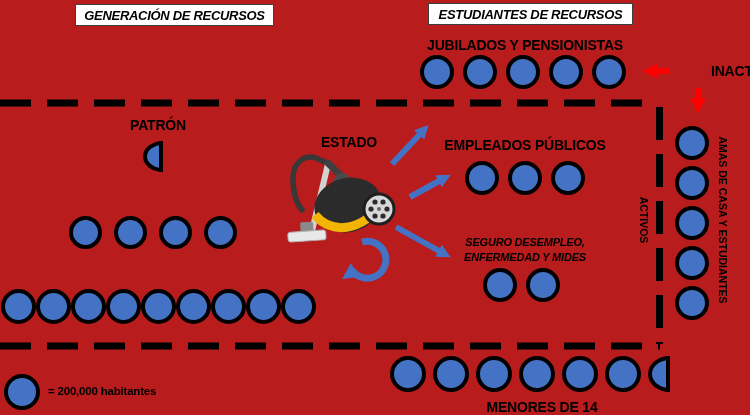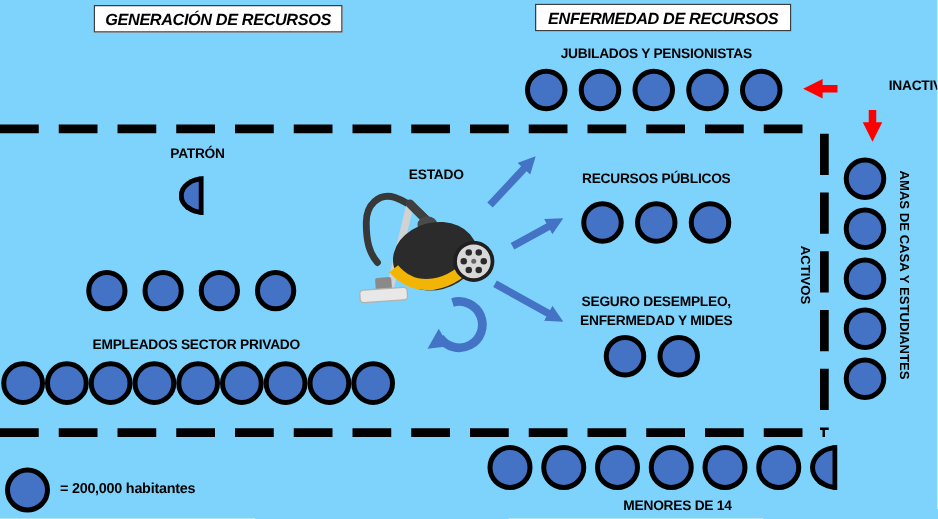--- a/index.html
+++ b/index.html
@@ -1,25 +1,25 @@
 <!DOCTYPE html>
 <html style="--unit-fill: #4472C4; --arrow-blue: #4472C4; --arrow-red: #FF0000; --line-color: #000000;"><head>
 <meta charset="utf-8">
 <style>
   html,body{margin:0;padding:0;background:#fff;}
-  #canvas{position:relative;width:750px;height:415px;background:#7dd3fc;overflow:hidden;
+  #canvas{position:relative;width:750px;height:415px;background:#b91c1c;overflow:hidden;
           font-family:"Liberation Sans", sans-serif;color:#000;}
   .abs{position:absolute;}
   .title-box{position:absolute;border:1.5px solid #3d3d3d;background:#fff;
              font-style:italic;font-weight:bold;font-size:13px;letter-spacing:-0.3px;
              display:flex;align-items:center;justify-content:center;}
-  .lbl{position:absolute;font-weight:bold;font-size:11px;letter-spacing:-0.2px;
+  .lbl{position:absolute;font-weight:bold;font-size:14px;letter-spacing:-0.2px;
        white-space:nowrap;transform:translateX(-50%);}
   .lbl2{position:absolute;font-weight:bold;font-size:11px;letter-spacing:-0.2px;
-        text-align:center;transform:translateX(-50%);line-height:15px;white-space:nowrap;}
+        text-align:center;transform:translateX(-50%);line-height:15px;white-space:nowrap;font-style:italic;}
   .vlbl{position:absolute;font-weight:bold;font-size:10.5px;letter-spacing:0;
         white-space:nowrap;transform:translate(-50%,-50%) rotate(90deg);}
   .units{position:absolute;display:flex;}
   .unit{box-sizing:border-box;background:var(--unit-fill,#4472C4);
         border:4px solid #000;border-radius:50%;flex:none;}
   .units-jubilados{left:420px;top:55px;gap:9px;}   .units-jubilados .unit{width:34px;height:34px;}
   .units-publicos {left:465px;top:161px;gap:9px;}  .units-publicos  .unit{width:34px;height:34px;}
   .units-seguro   {left:483px;top:268px;gap:9px;}  .units-seguro    .unit{width:34px;height:34px;}
   .units-cuenta   {left:69px; top:216px;gap:12px;} .units-cuenta    .unit{width:33px;height:33px;}
   .units-privado  {left:1px;  top:289px;gap:0;}    .units-privado   .unit{width:35px;height:35px;}
@@ -85,28 +85,27 @@
       <circle cx="86" cy="62" r="2.6" fill="#2b2b2b"></circle>
     <circle cx="90" cy="55" r="2.6" fill="#2b2b2b"></circle>
       <circle cx="98" cy="55" r="2.6" fill="#2b2b2b"></circle>
     <circle cx="94" cy="62" r="2" fill="#666"></circle>
   </svg>
 
   <div class="title-box" style="left:75px;top:4px;width:197px;height:20px;">
     <span>GENERACIÓN DE RECURSOS</span>
   </div>
   <div class="title-box" style="left:428px;top:3px;width:203px;height:20px;">
-    <span>ENFERMEDAD DE RECURSOS</span>
+    <span>ESTUDIANTES DE RECURSOS</span>
   </div>
 
   <div class="lbl" style="left:158px;top:117px;text-align:right;">PATRÓN</div>
-  <div class="lbl" style="left:157px;top:270px;">EMPLEADOS SECTOR PRIVADO</div>
   <div class="lbl" style="left:342px;top:134px;padding-left:14px;">ESTADO</div>
   <div class="lbl" style="left:525px;top:37px;">JUBILADOS Y PENSIONISTAS</div>
-  <div class="lbl" style="left:525px;top:137px;">RECURSOS PÚBLICOS</div>
+  <div class="lbl" style="left:525px;top:137px;">EMPLEADOS PÚBLICOS</div>
   <div class="lbl2" style="left:525px;top:235px;">
     <span>SEGURO DESEMPLEO,</span><br>
     <span>ENFERMEDAD Y MIDES</span>
   </div>
   <div class="lbl" style="left:532px;top:399px;padding-left:20px;">MENORES DE 14</div>
   <div class="lbl" style="left:711px;top:63px;transform:none;">INACTIVOS</div>
   <div class="vlbl" style="left:644px;top:220px;">ACTIVOS</div>
   <div class="vlbl" style="left:723px;top:220px;">AMAS DE CASA Y ESTUDIANTES</div>
 
   <div class="units units-patron">

